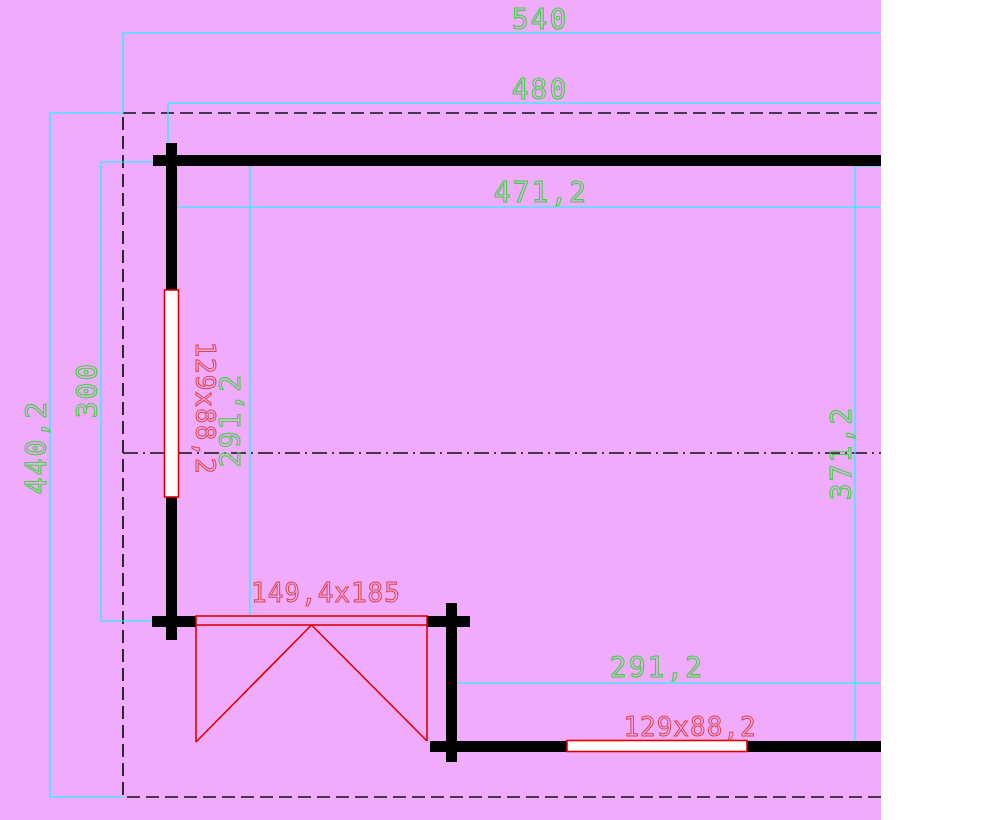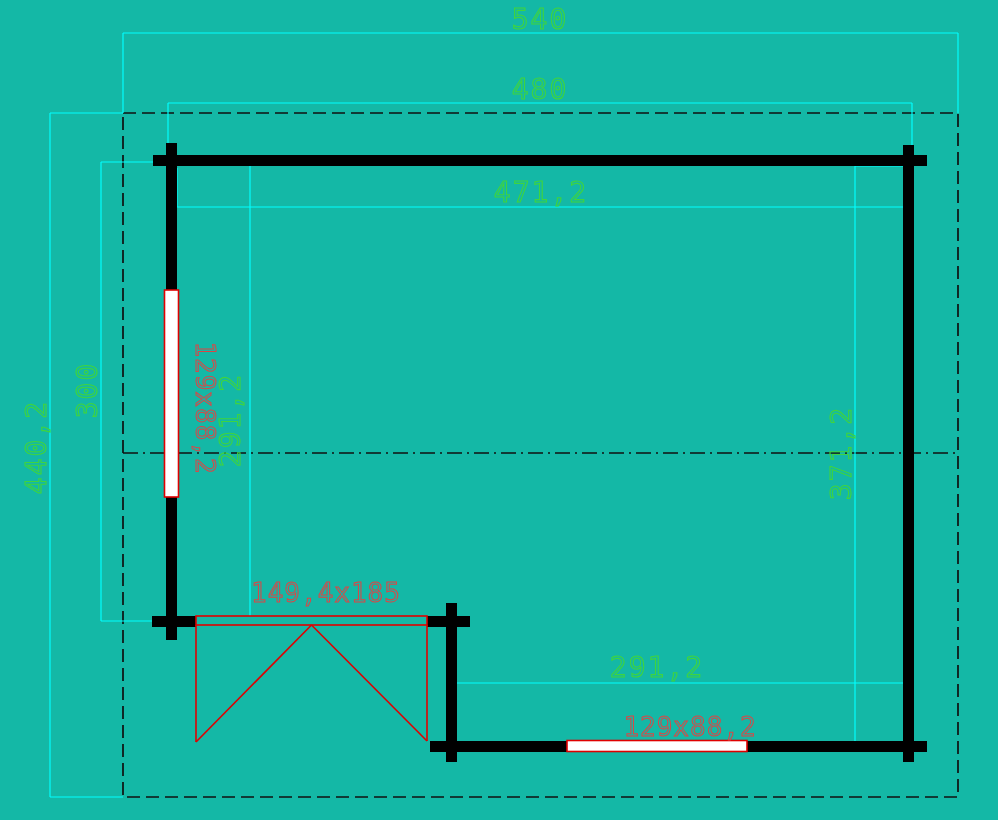--- a/index.html
+++ b/index.html
@@ -1,16 +1,16 @@
 <!DOCTYPE html>
 <html><head>
 <meta charset="utf-8">
 <style>
   html,body{margin:0;padding:0;background:#ffffff;}
-  #canvas{position:relative;width:998px;height:820px;background:#14b8a6;overflow:hidden;
+  #canvas{position:relative;width:881px;height:820px;background:#f0abfc;overflow:hidden;
           font-family:"DejaVu Sans Mono", monospace;}
   svg{position:absolute;left:0;top:0;}
   .dim-line{stroke:#00ffff;stroke-width:1.2;fill:none;}
   .dash-outline{stroke:#101010;stroke-width:1.7;fill:none;stroke-dasharray:13 6;}
   .center-line{stroke:#101010;stroke-width:1.5;fill:none;stroke-dasharray:15 5 2 5;}
   .wall{fill:#000000;stroke:none;}
   .red-shape{stroke:#e00000;stroke-width:1.6;fill:none;}
   .red-shape-filled{stroke:#e00000;stroke-width:1.6;fill:#ffffff;}
   .dim-text{font-family:"DejaVu Sans Mono",monospace;font-size:28px;letter-spacing:2px;
             fill:none;stroke:#3fd43f;stroke-width:1.1;text-anchor:middle;}

